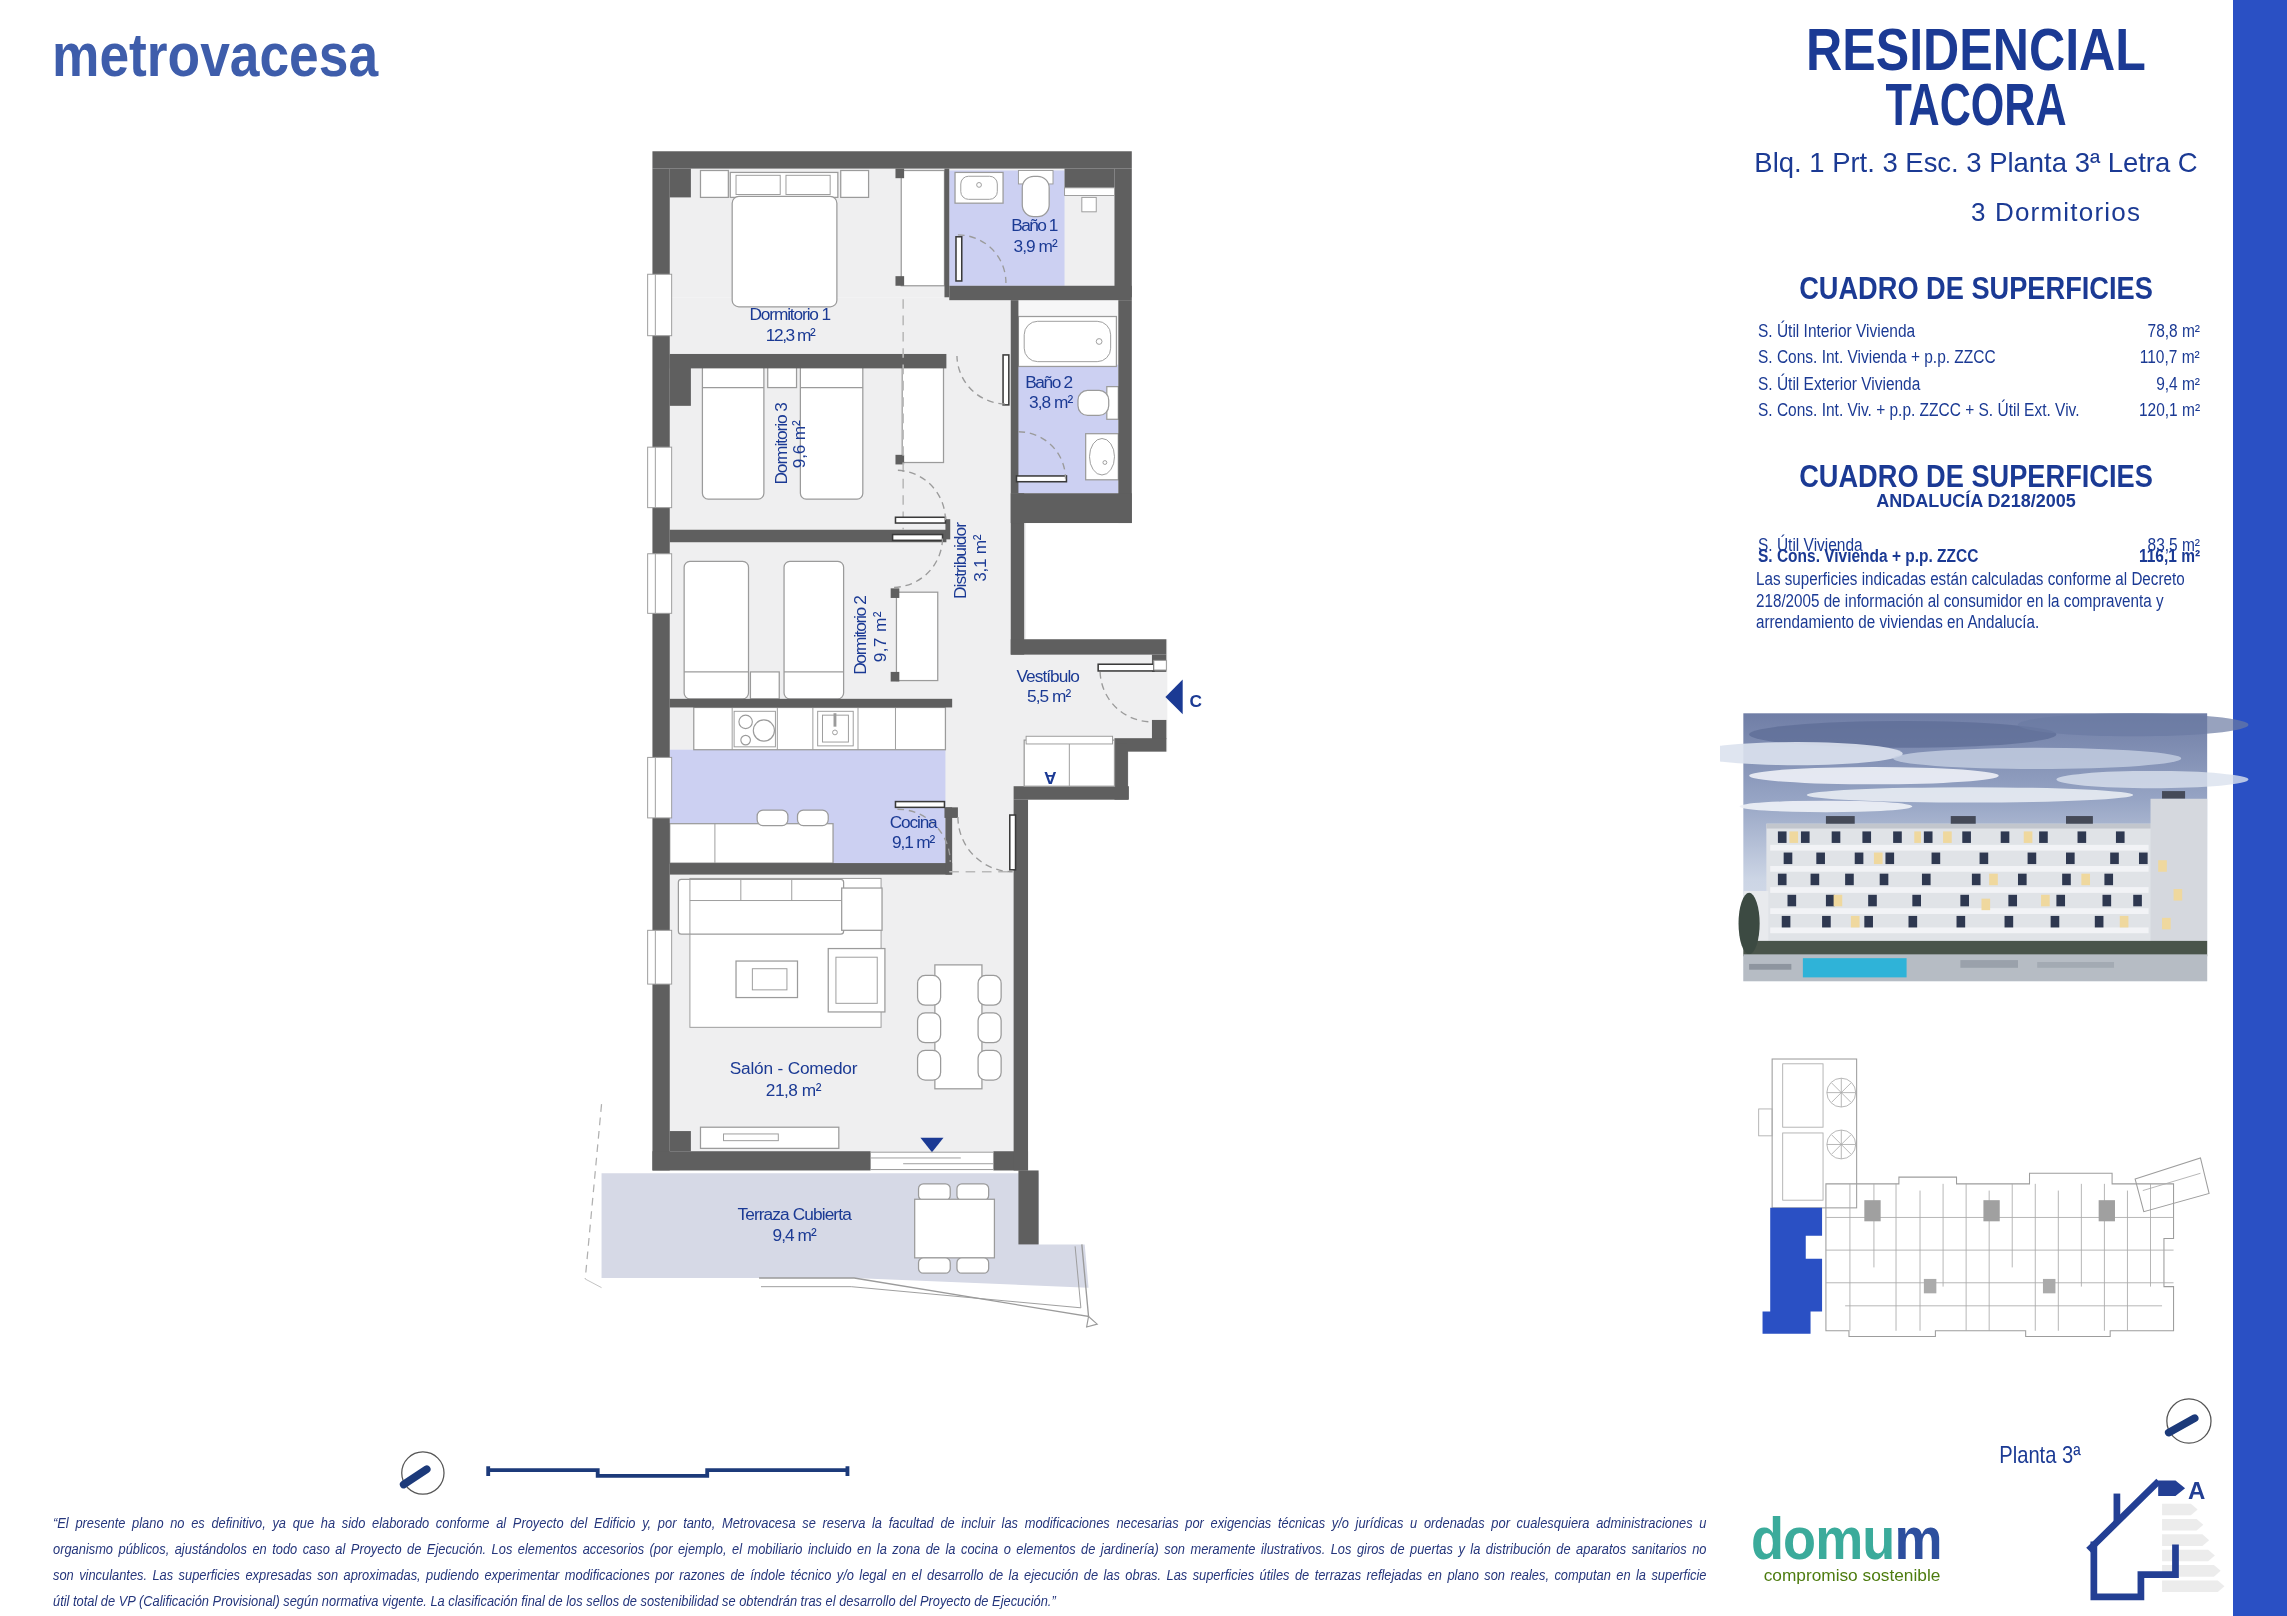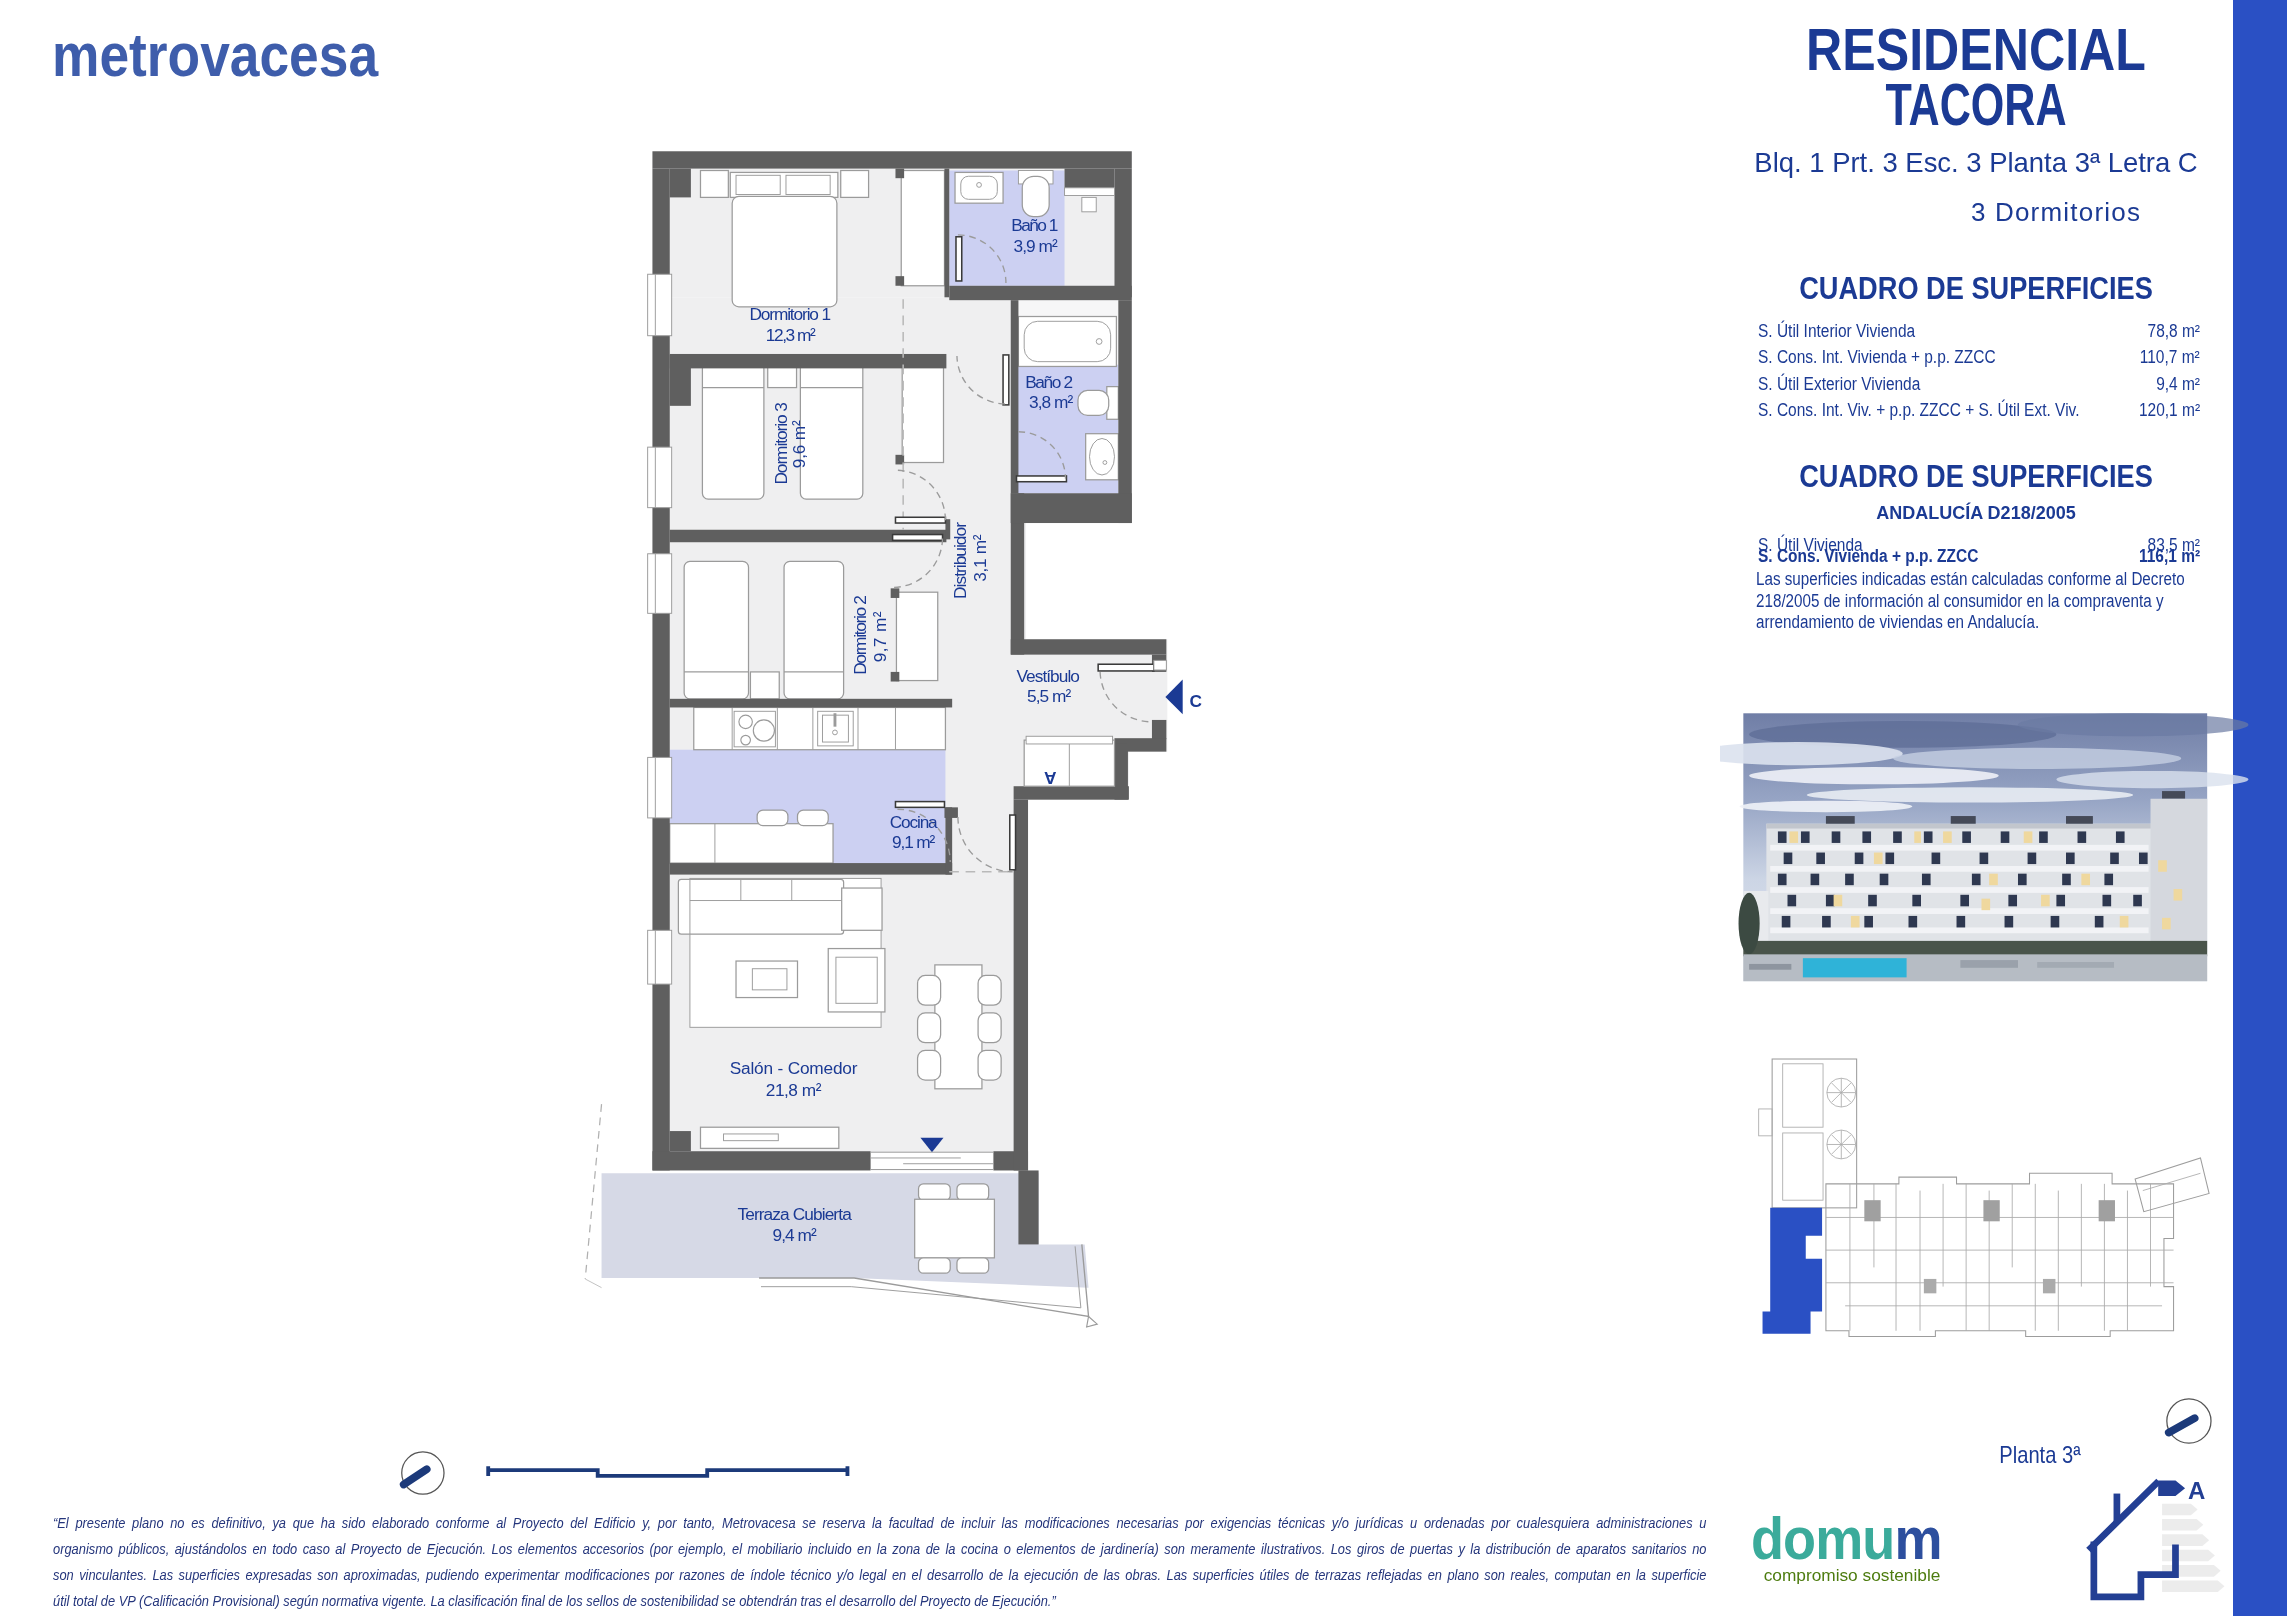--- a/index.html
+++ b/index.html
@@ -37,21 +37,21 @@
 <div class="row" style="top:374px;">
     <span class="l">S. Útil Exterior Vivienda</span>
     <span class="r">9,4 m²</span>
   </div>
 <div class="row" style="top:400px;font-weight:normal;">
     <span class="l">S. Cons. Int. Viv. + p.p. ZZCC + S. Útil Ext. Viv.</span>
     <span class="r">120,1 m²</span>
   </div>
 
 <div class="abs navy" style="left:1688px;top:458px;width:576px;text-align:center;font-size:32px;font-weight:bold;transform:scaleX(0.85);transform-origin:center top;">CUADRO DE SUPERFICIES</div>
-<div class="abs navy" style="left:1688px;top:491px;width:576px;text-align:center;font-size:18px;font-weight:bold;margin-top:12px;">ANDALUCÍA D218/2005</div>
+<div class="abs navy" style="left:1688px;top:491px;width:576px;text-align:center;font-size:18px;font-weight:bold;">ANDALUCÍA D218/2005</div>
 
 <div class="row" style="top:519px;margin-top:16px;">
     <span class="l">S. Útil Vivienda</span>
     <span class="r">83,5 m²</span>
   </div>
 <div class="row" style="top:546px;font-weight:bold;">
     <span class="l">S. Cons. Vivienda + p.p. ZZCC</span>
     <span class="r">116,1 m²</span>
   </div>
 

